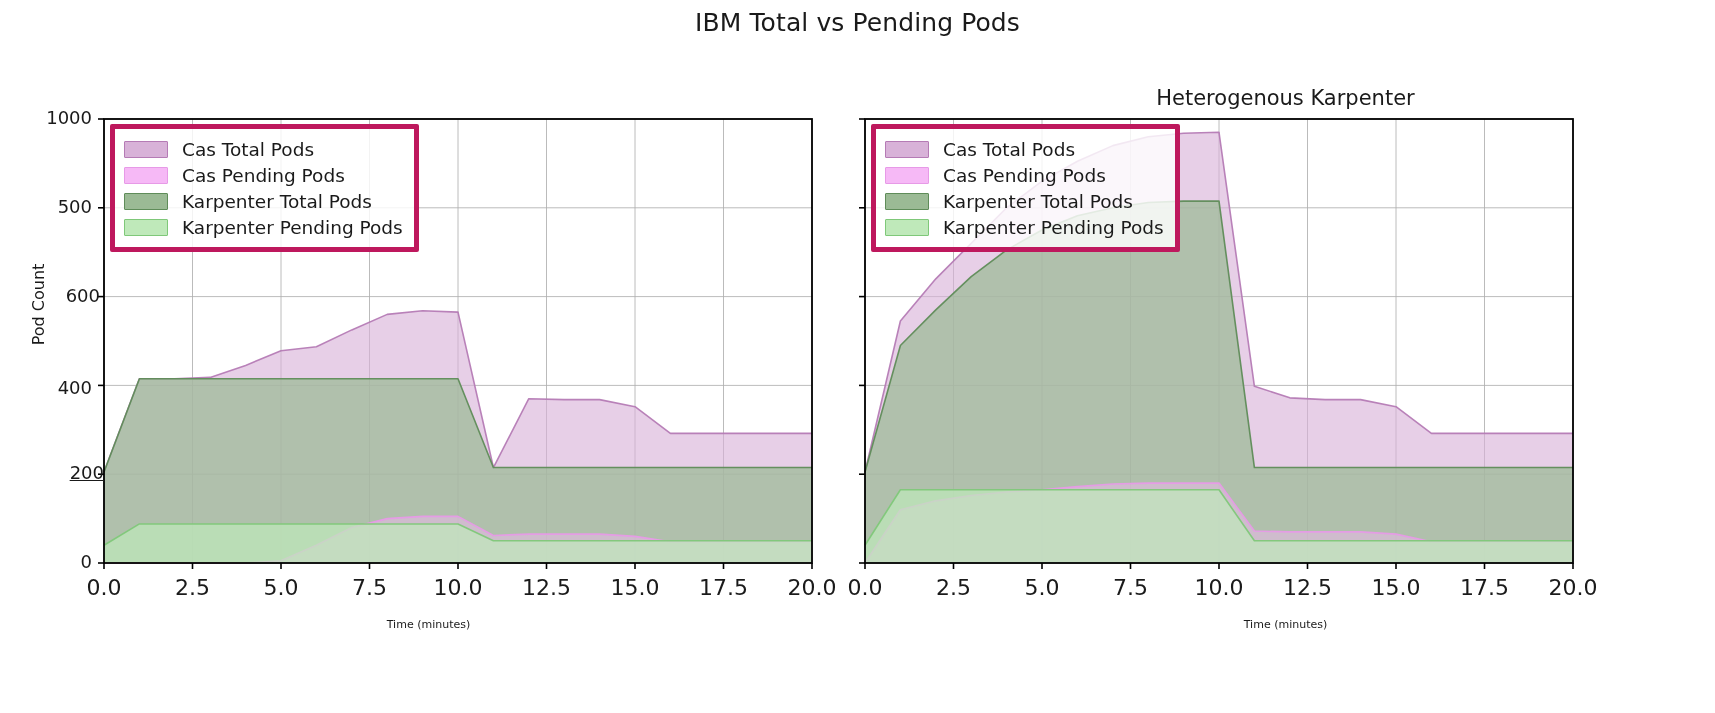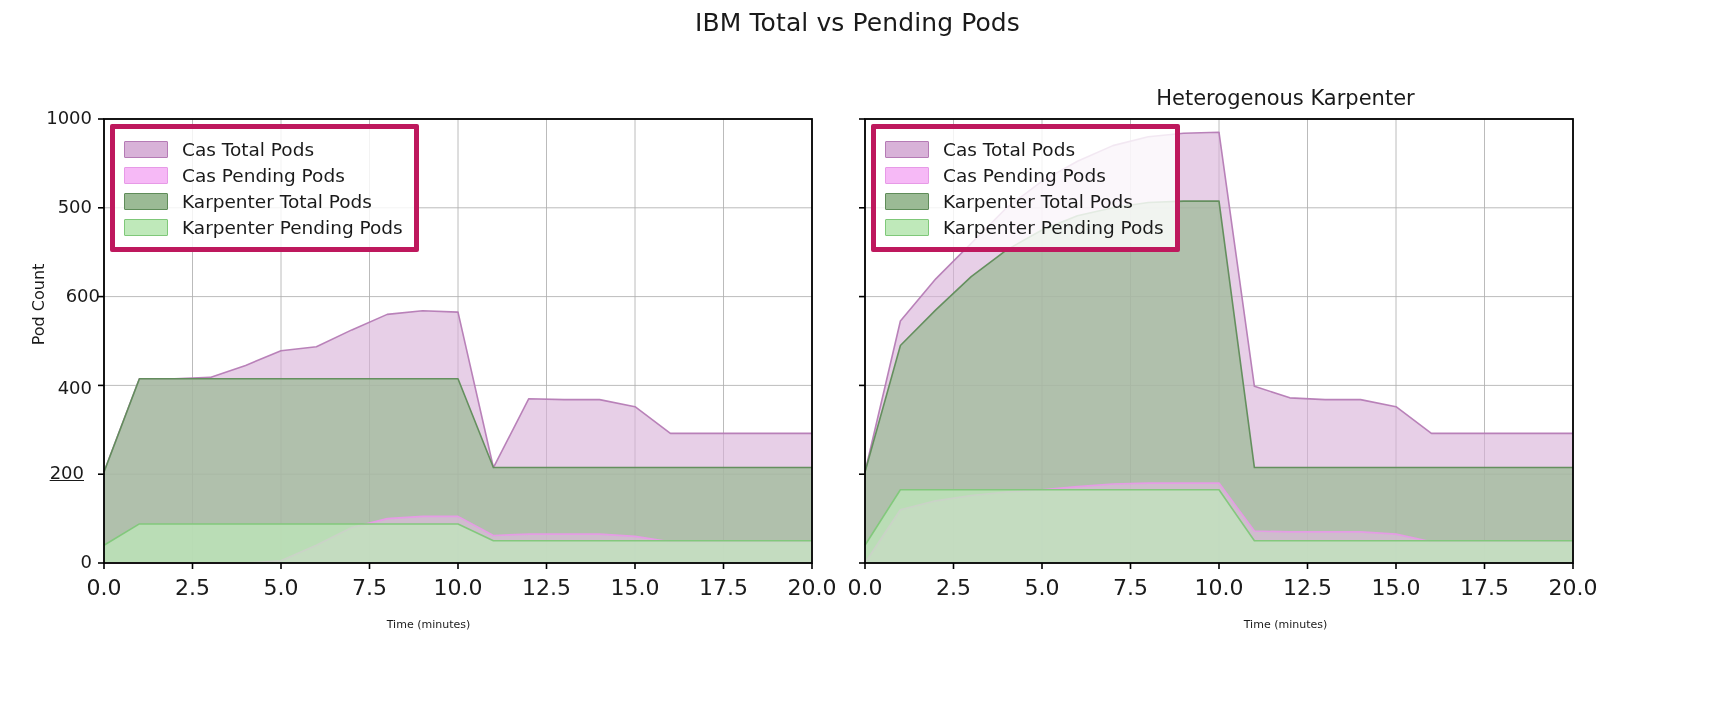--- a/index.html
+++ b/index.html
@@ -111,21 +111,21 @@
         <div class="legrow">
           <span class="legswatch" style="background: rgb(155, 186, 149); border-color: rgb(95, 140, 89);"></span>
           <span class="legtext">Karpenter Total Pods</span>
         </div>
         <div class="legrow">
           <span class="legswatch" style="background: rgb(191, 233, 186); border-color: rgb(127, 200, 121);"></span>
           <span class="legtext">Karpenter Pending Pods</span>
         </div>
       </div>
   <div class="ticky" style="left: 30px; top: 551px;">0</div>
-      <div class="ticky" style="left: 22px; top: 462.2px; text-decoration: underline;">200</div>
+      <div class="ticky" style="left: 42px; top: 462.2px; text-decoration: underline;">200</div>
       <div class="ticky" style="left: 30px; top: 377px;">400</div>
       <div class="ticky" style="left: 38px; top: 284.6px;">600</div>
       <div class="ticky" style="left: 30px; top: 195.8px;">500</div>
       <div class="ticky" style="left: 30px; top: 107px;">1000</div>
       <div class="tickx" style="left: 69px; top: 575px;">0.0</div>
       <div class="tickx" style="left: 157.5px; top: 575px;">2.5</div>
       <div class="tickx" style="left: 246px; top: 575px;">5.0</div>
       <div class="tickx" style="left: 334.5px; top: 575px;">7.5</div>
       <div class="tickx" style="left: 423px; top: 575px;">10.0</div>
       <div class="tickx" style="left: 511.5px; top: 575px;">12.5</div>

